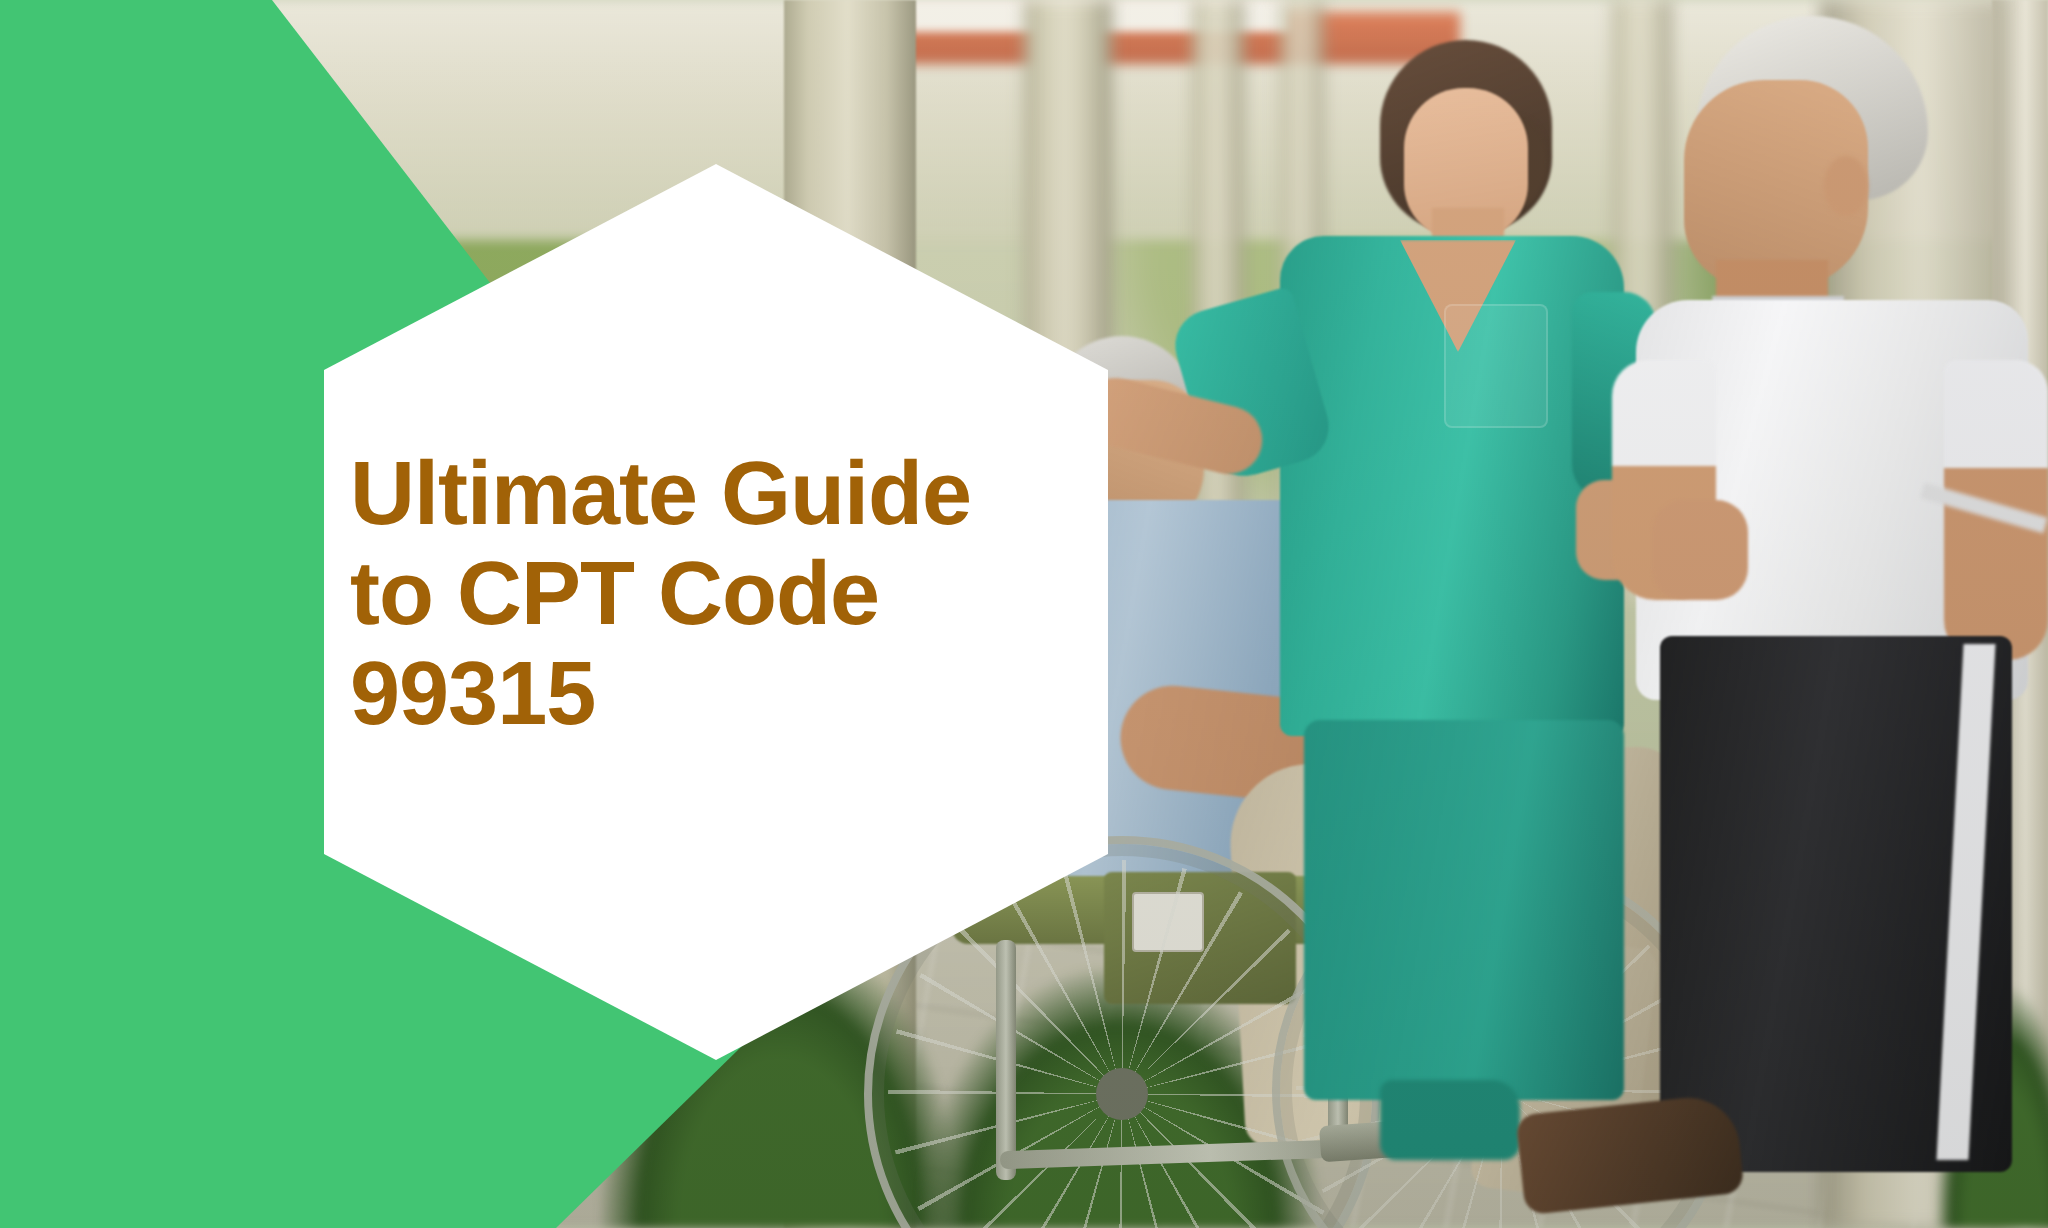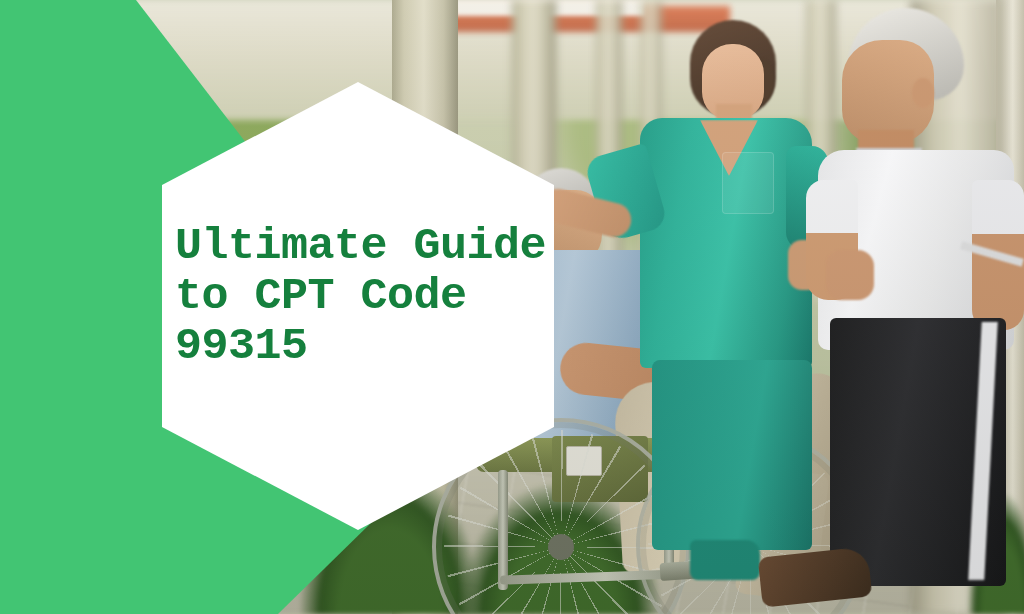--- a/index.html
+++ b/index.html
@@ -299,22 +299,22 @@
   }
   
   #hex-card::before{
     content:""; position:absolute; inset:0;
     background:#ffffff;
     clip-path:polygon(50% 3%, 97% 24.5%, 97% 75.5%, 50% 97%, 3% 75.5%, 3% 24.5%);
   }
 
   #hex-title{
     position:absolute; left:175px; top:222px; width:380px;
-    color:#15803d;
-    font-family:Liberation Mono, monospace;
+    color:#a16207;
+    font-family:Liberation Sans, sans-serif;
     font-size:45px;
     font-weight:bold;
     line-height:50px;
     letter-spacing:-0.5px;
     white-space:pre-line;
     z-index:5;
   }
 </style>
 </head>
 <body>

